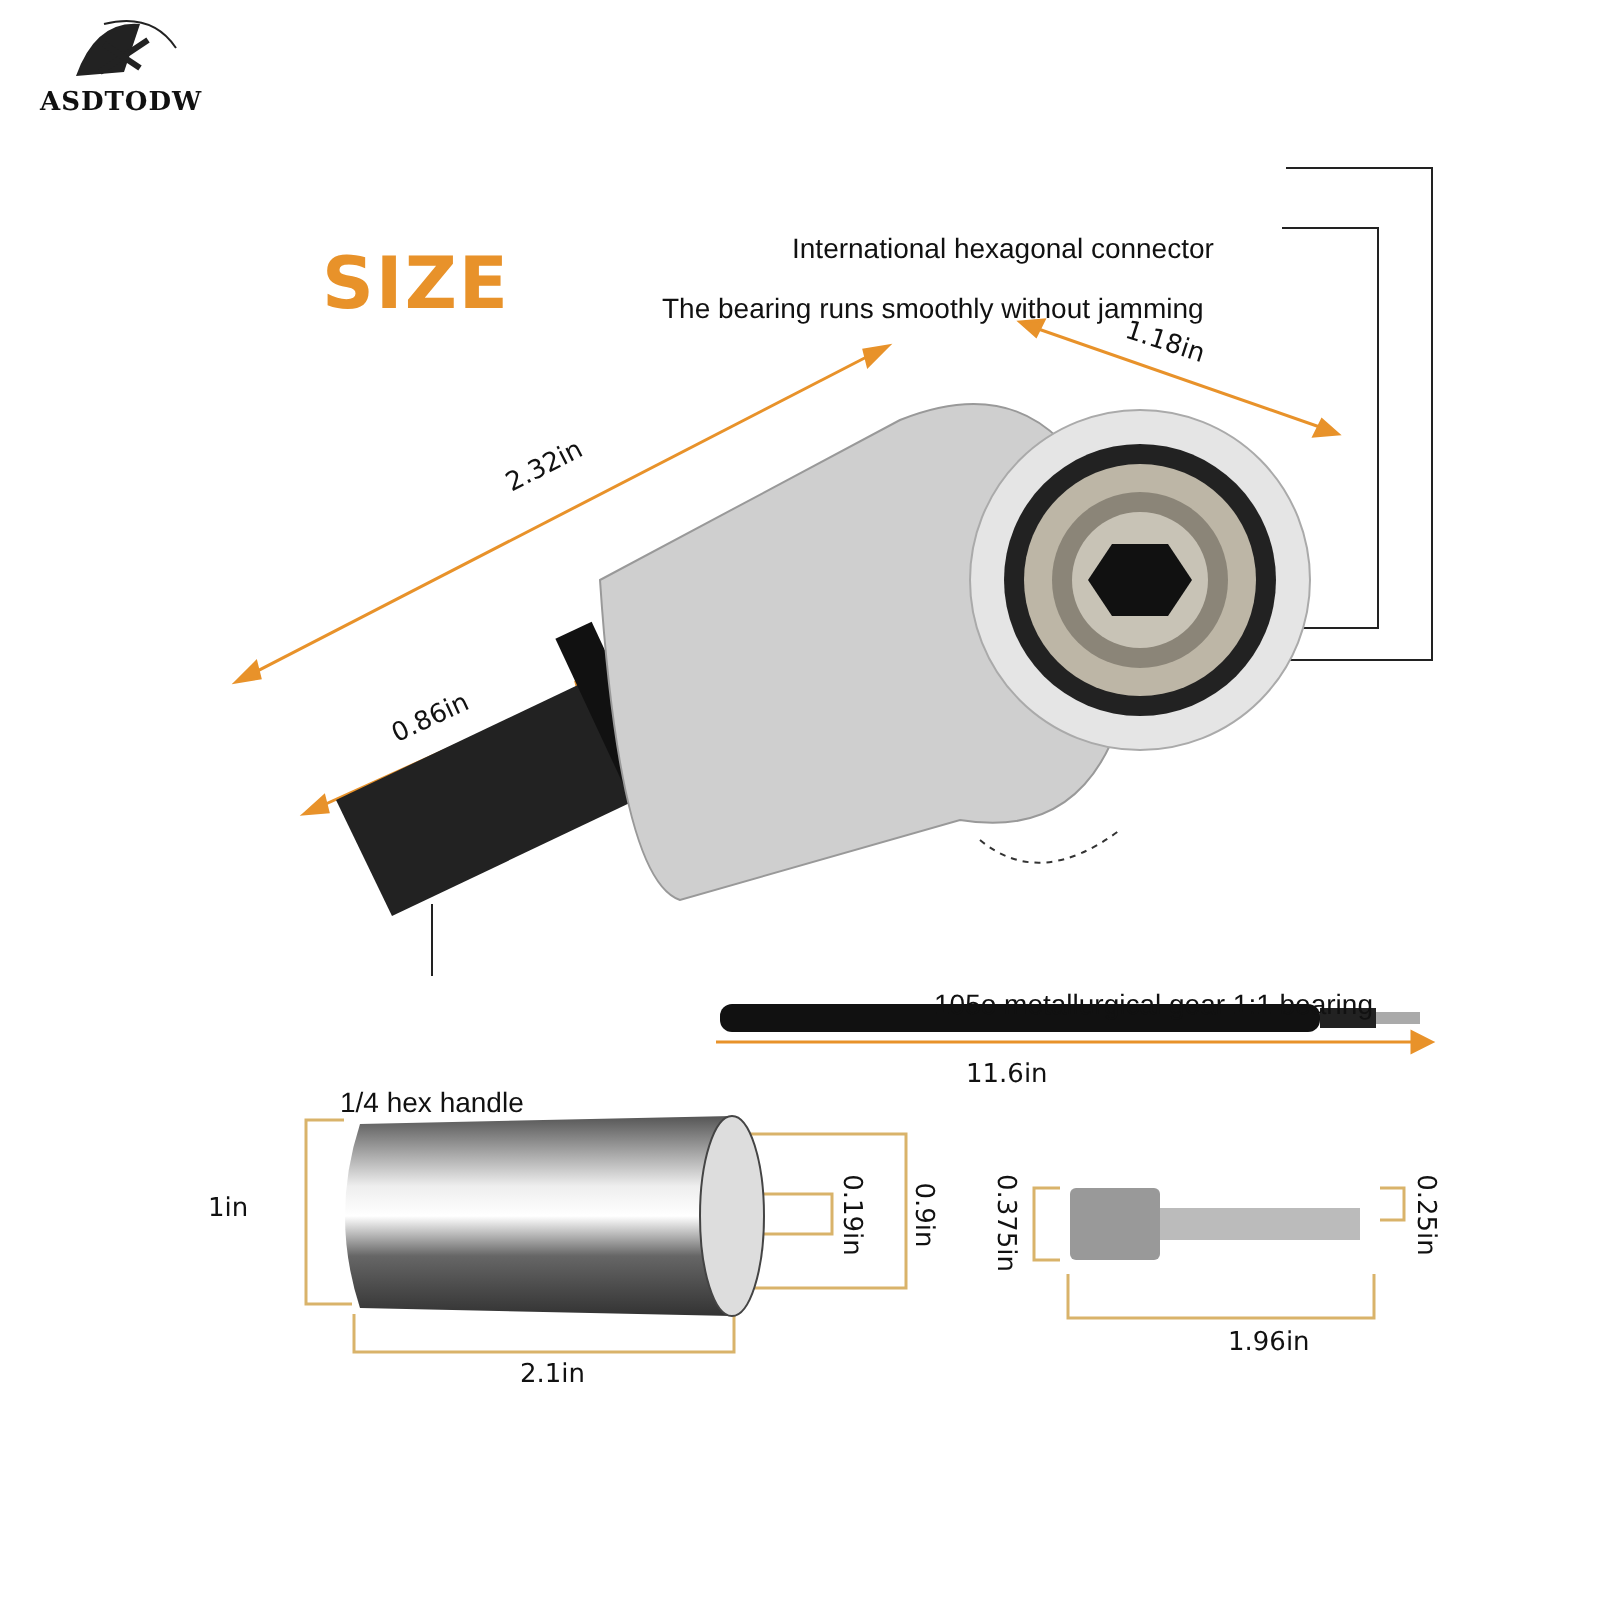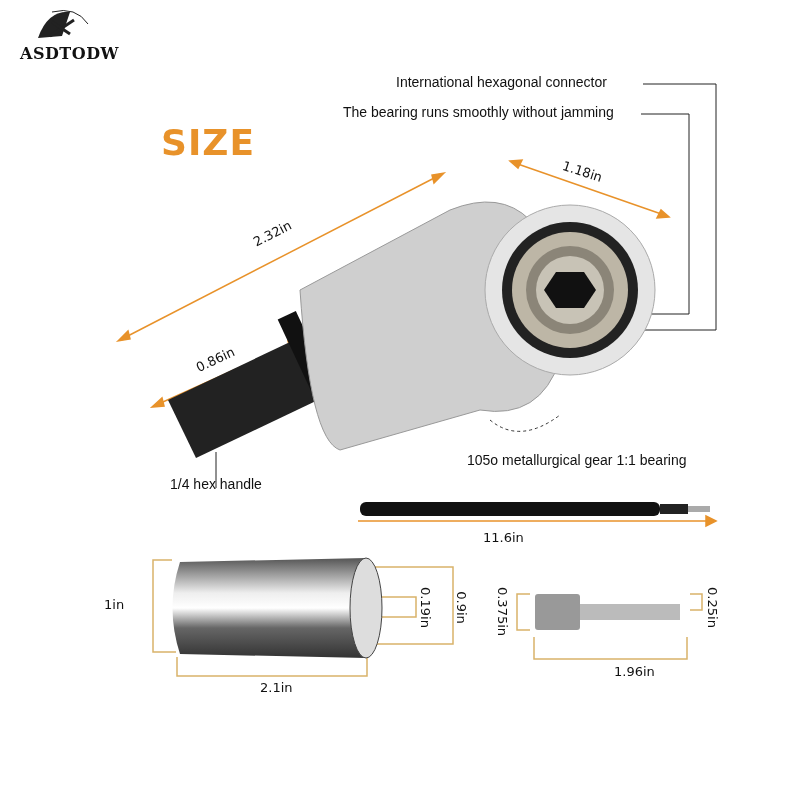--- a/index.html
+++ b/index.html
@@ -1,19 +1,19 @@
 <!DOCTYPE html>
 <html><head>
 <meta charset="utf-8">
 <style>
   html,body{margin:0;padding:0;background:#fff;}
   body{width:800px;height:800px;position:relative;overflow:hidden;font-family:"DejaVu Sans",sans-serif;}
   .abs{position:absolute;}
-  .logo-text{left:20px;top:44px;font-family:"DejaVu Serif",serif;font-weight:bold;font-size:16px;color:#111;letter-spacing:0.5px;}
-  .callout{font-family:"Liberation Sans",sans-serif;font-size:14px;color:#111;white-space:nowrap;}
+  .logo-text{left:20px;top:44px;font-family:"DejaVu Serif",serif;font-weight:bold;font-size:13px;color:#111;letter-spacing:0.5px;}
+  .callout{font-family:"Liberation Sans",sans-serif;font-size:14px;color:#111;white-space:nowrap;margin-top:42px;}
   .size-title{left:161px;top:122px;font-family:"DejaVu Sans",sans-serif;font-weight:bold;font-size:36px;color:#e8922a;letter-spacing:1px;}
   .dim{font-family:"DejaVu Sans",sans-serif;font-size:13px;color:#111;white-space:nowrap;}
   svg{position:absolute;left:0;top:0;}
 </style>
 </head>
 <body>
 
 <svg width="800" height="800" viewBox="0 0 800 800">
 
   <g>
@@ -89,23 +89,23 @@
   <g>
     <rect x="535" y="594" width="45" height="36" rx="3" fill="#999"></rect>
     <rect x="580" y="604" width="100" height="16" fill="#bbb"></rect>
   </g>
 </svg>
 
 <div class="abs logo-text">ASDTODW</div>
 <div class="abs size-title">SIZE</div>
 
 <div class="abs callout" style="left:396px;top:74px">International hexagonal connector</div>
-<div class="abs callout" style="left:343px;top:104px">The bearing runs smoothly without jamming</div>
+<div class="abs callout" style="left:331px;top:104px">The bearing runs smoothly without jamming</div>
 <div class="abs callout" style="left:467px;top:452px">105o metallurgical gear 1:1 bearing</div>
-<div class="abs callout" style="left:170px;top:476px">1/4 hex handle</div>
+<div class="abs callout" style="left:170px;top:501px">1/4 hex handle</div>
 
 <div class="abs dim" style="left:252px;top:226px;transform:rotate(-27deg)">2.32in</div>
 <div class="abs dim" style="left:562px;top:164px;transform:rotate(18deg)">1.18in</div>
 <div class="abs dim" style="left:195px;top:352px;transform:rotate(-25deg)">0.86in</div>
 <div class="abs dim" style="left:483px;top:530px">11.6in</div>
 <div class="abs dim" style="left:104px;top:597px">1in</div>
 <div class="abs dim" style="left:260px;top:680px">2.1in</div>
 <div class="abs dim" style="left:405px;top:600px;transform:rotate(90deg)">0.19in</div>
 <div class="abs dim" style="left:445px;top:600px;transform:rotate(90deg)">0.9in</div>
 <div class="abs dim" style="left:478px;top:604px;transform:rotate(90deg)">0.375in</div>

